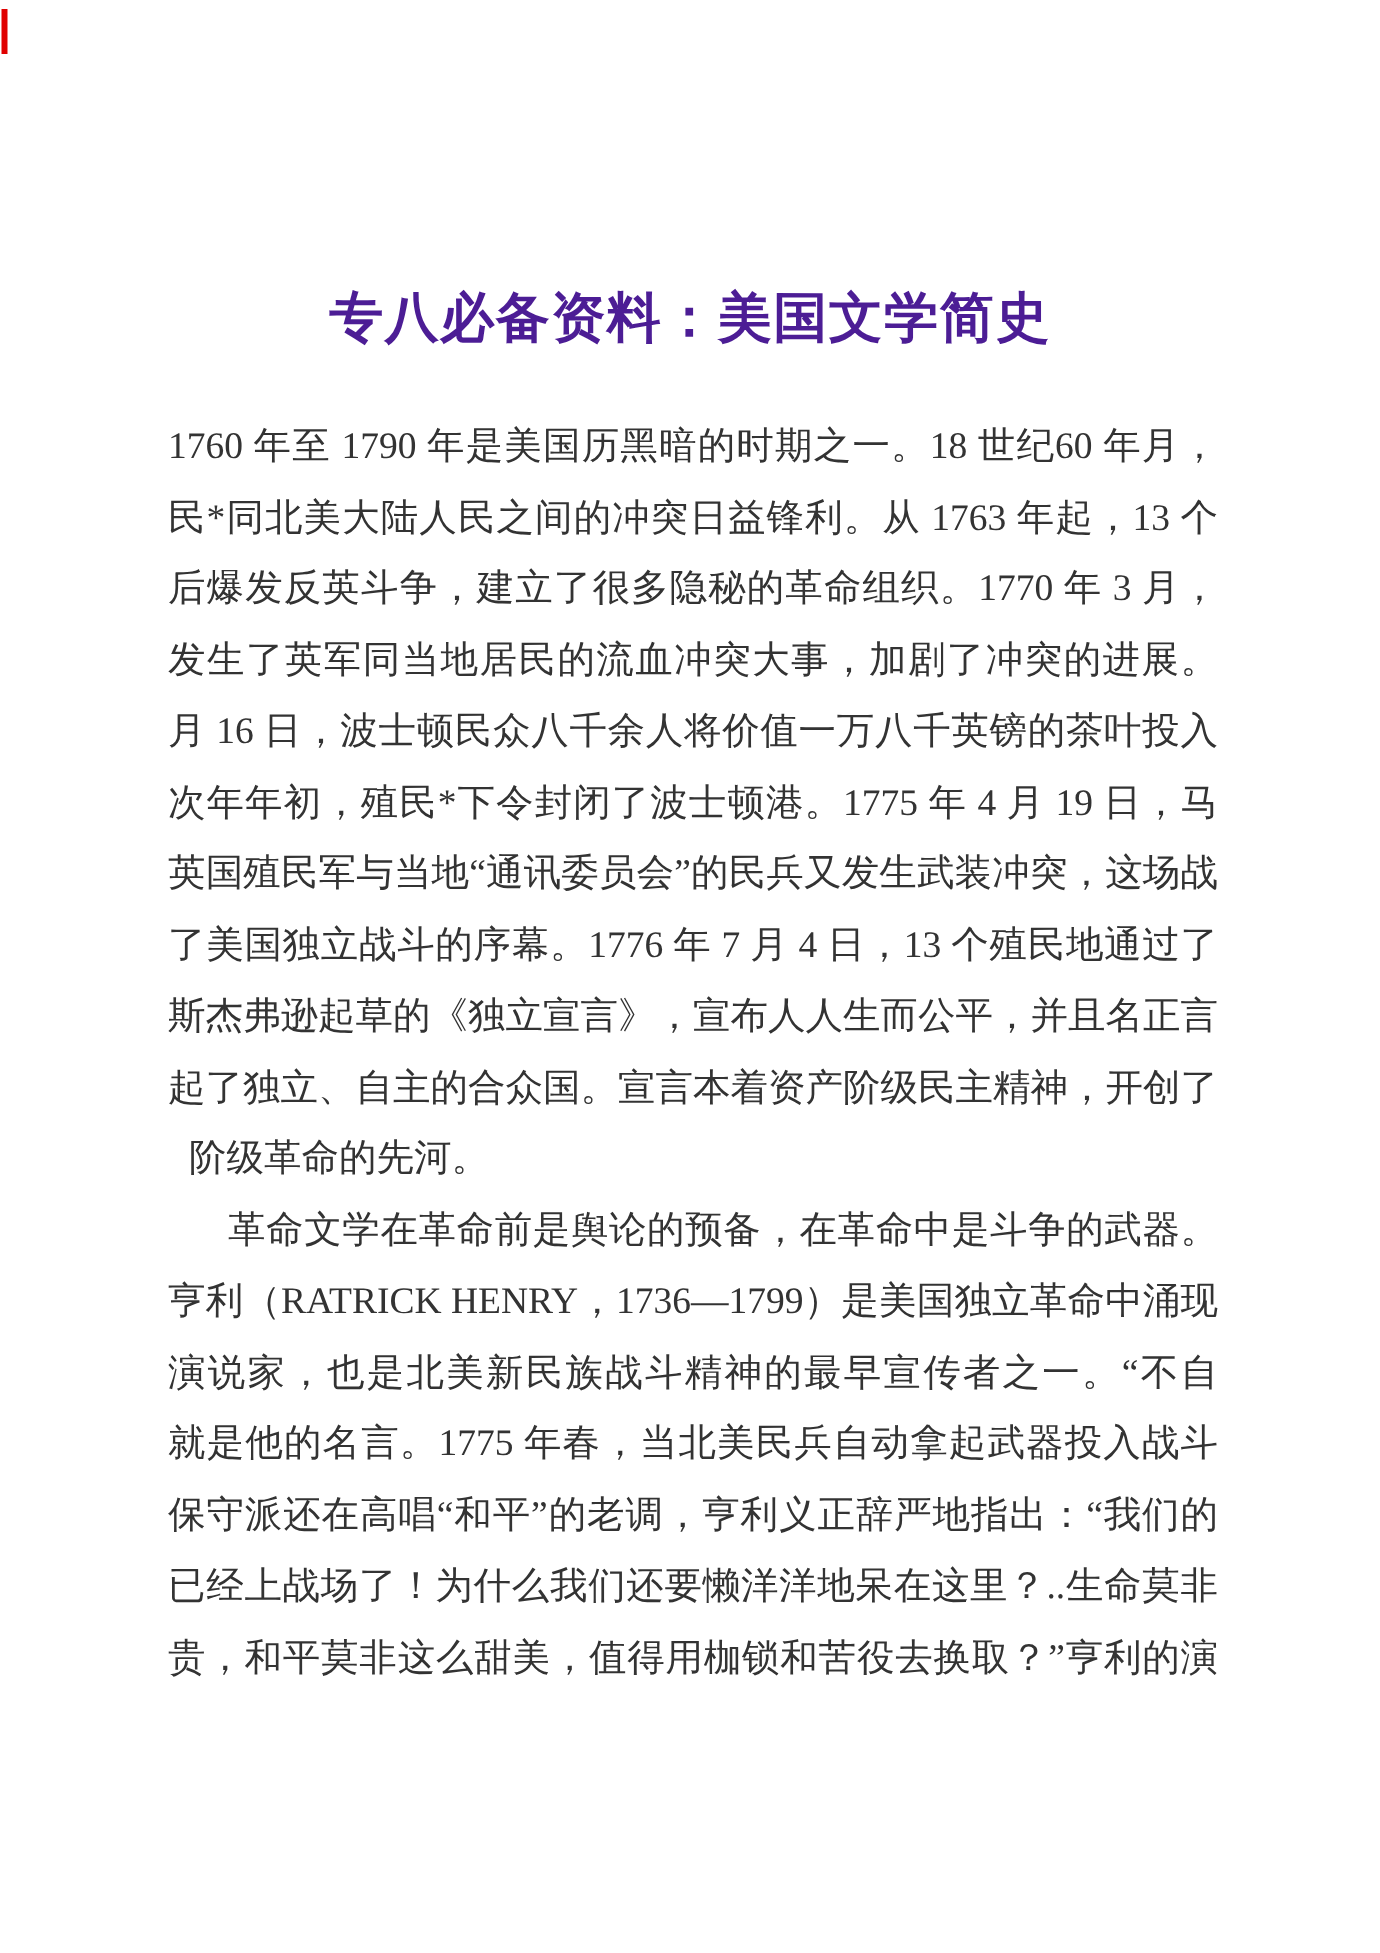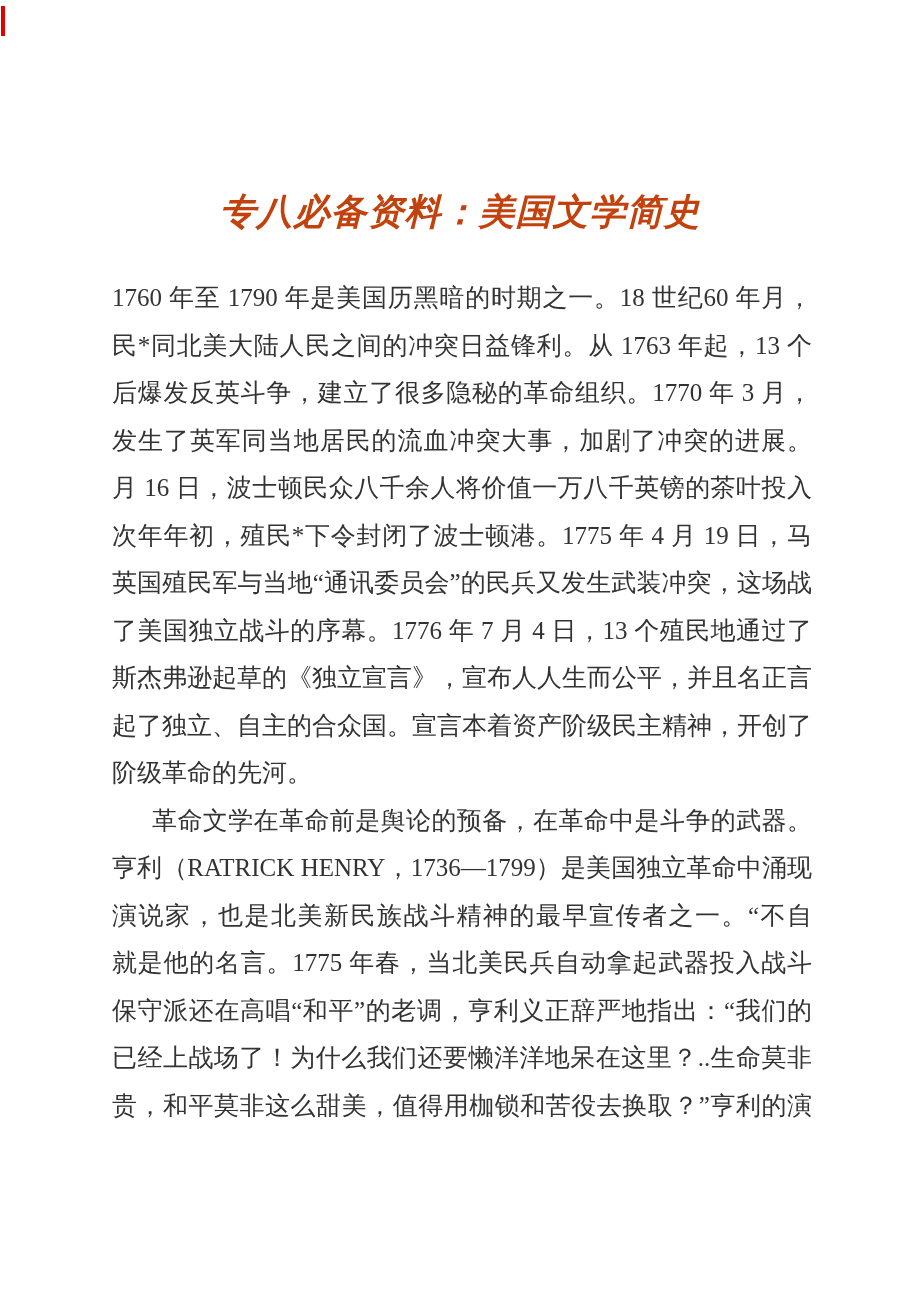--- a/index.html
+++ b/index.html
@@ -50,31 +50,32 @@
   }
   .line {
     height: 47.5px;
     line-height: 47.5px;
     text-align: justify;
     text-align-last: justify;
     overflow: hidden;
   }
   .line.short-last {
     text-align-last: left;
+    margin-left: 14px;
   }
   .line.indent {
     text-indent: 40px;
   }
 </style>
 </head>
 <body>
 
 <div class="page">
   <div class="corner-mark" style="background: rgb(224, 0, 0);"></div>
-  <h1 class="title" style="color: #c2410c; font-style: italic;">专八必备资料：美国文学简史</h1>
+  <h1 class="title" style="color: #4c1d95;">专八必备资料：美国文学简史</h1>
   <div class="body-text" style="color: rgb(51, 51, 51);">
       <div class="para">
         <div class="line">1760 年至 1790 年是美国历黑暗的时期之一。18 世纪60 年月，英国殖</div>
         <div class="line">民*同北美大陆人民之间的冲突日益锋利。从 1763 年起，13 个殖民地先</div>
         <div class="line">后爆发反英斗争，建立了很多隐秘的革命组织。1770 年 3 月，在波士顿</div>
         <div class="line">发生了英军同当地居民的流血冲突大事，加剧了冲突的进展。1773 年 12</div>
         <div class="line">月 16 日，波士顿民众八千余人将价值一万八千英镑的茶叶投入大海；其</div>
         <div class="line">次年年初，殖民*下令封闭了波士顿港。1775 年 4 月 19 日，马萨诸塞的</div>
         <div class="line">英国殖民军与当地“通讯委员会”的民兵又发生武装冲突，这场战斗揭开</div>
         <div class="line">了美国独立战斗的序幕。1776 年 7 月 4 日，13 个殖民地通过了由托马</div>

